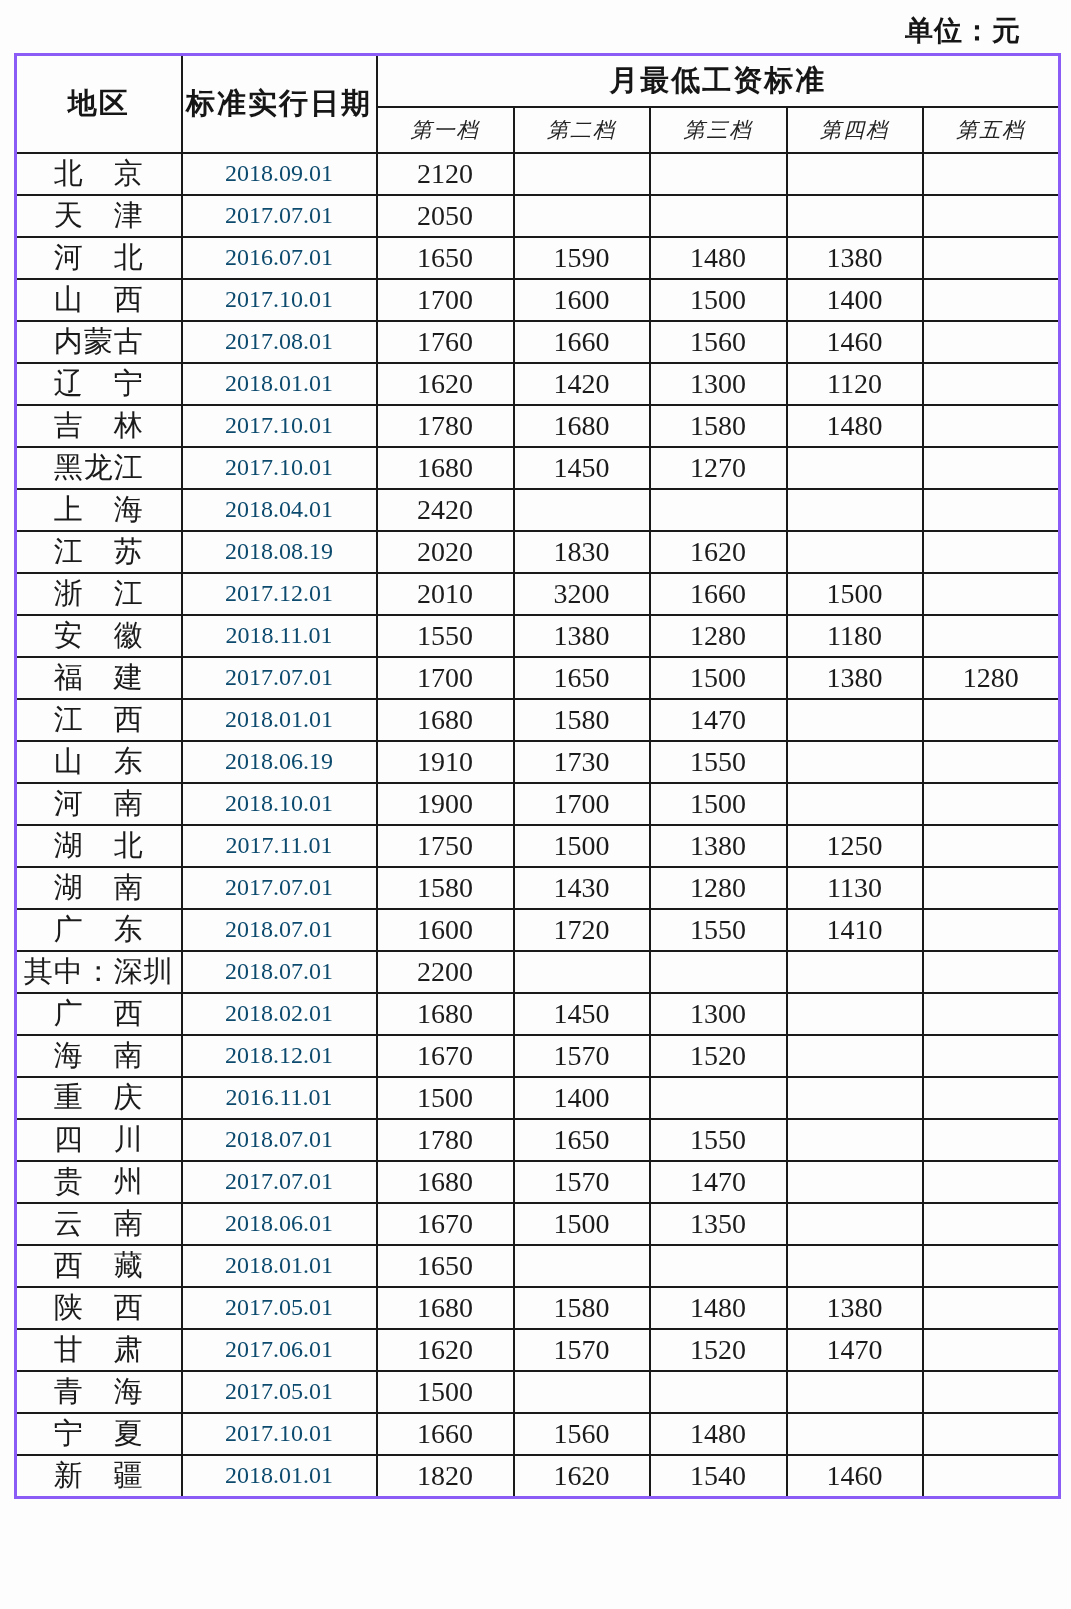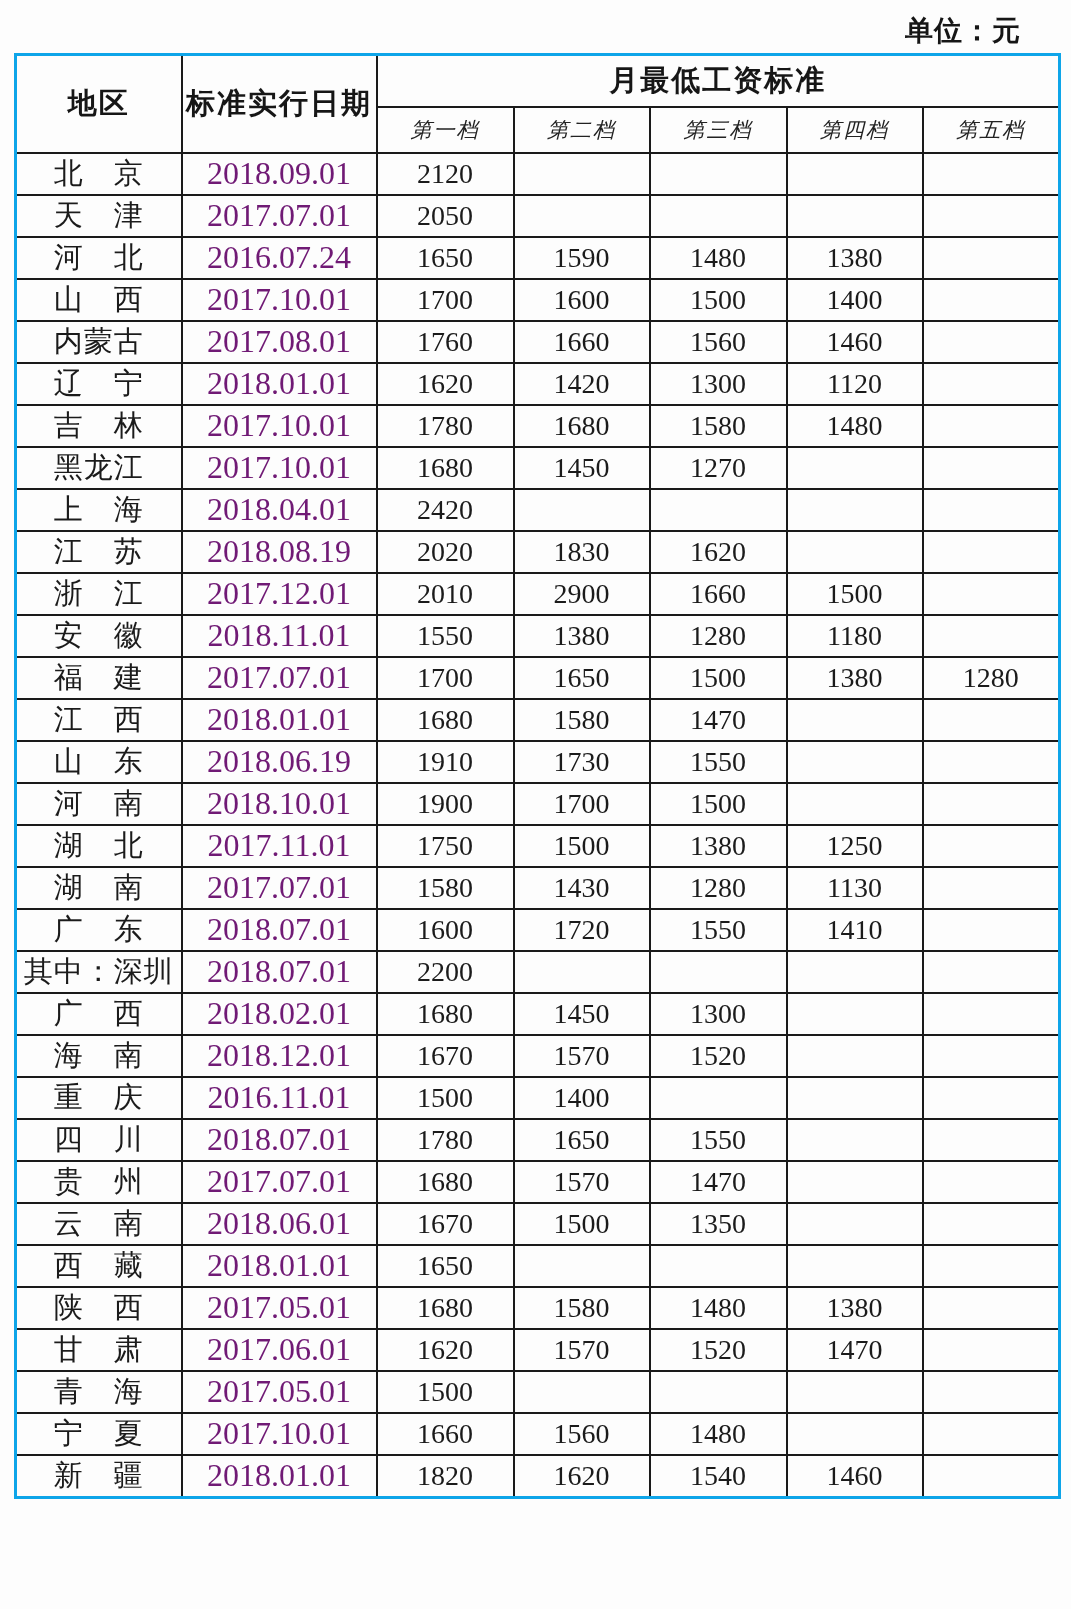--- a/index.html
+++ b/index.html
@@ -36,21 +36,21 @@
     background: transparent;
   }
   table.wage th, table.wage td {
     border: 2px solid #1a1a1a;
     text-align: center;
     vertical-align: middle;
     padding: 0;
     overflow: hidden;
     white-space: nowrap;
   }
-  table.wage { border: 3px solid #0ea5e9; }
+  table.wage { border: 3px solid #8b5cf6; }
   th.h-main {
     font-family: "Liberation Sans", "DejaVu Sans", sans-serif;
     font-weight: 600;
     font-size: 29px;
     letter-spacing: 2px;
     color: #161616;
   }
   tr.h-row1 { height: 52px; }
   tr.h-row2 { height: 46px; }
   th.h-tier {
@@ -60,22 +60,22 @@
     letter-spacing: 2px;
     color: #222;
   }
   tbody tr { height: 36px; }
   td.region-cell {
     font-size: 29px;
     color: #1b1b1b;
     letter-spacing: 1px;
   }
   td.date-cell {
-    font-size: 32px;
-    color: #701a75;
+    font-size: 24px;
+    color: #0c4a6e;
   }
   td.tier-cell {
     font-size: 28px;
     color: #1b1b1b;
   }
 </style>
 </head>
 <body>
 
 <div class="page">
@@ -120,21 +120,21 @@
           <td class="region-cell">天　津</td>
           <td class="date-cell">2017.07.01</td>
           <td class="tier-cell">2050</td>
           <td class="tier-cell"></td>
           <td class="tier-cell"></td>
           <td class="tier-cell"></td>
           <td class="tier-cell"></td>
         </tr>
         <tr>
           <td class="region-cell">河　北</td>
-          <td class="date-cell">2016.07.24</td>
+          <td class="date-cell">2016.07.01</td>
           <td class="tier-cell">1650</td>
           <td class="tier-cell">1590</td>
           <td class="tier-cell">1480</td>
           <td class="tier-cell">1380</td>
           <td class="tier-cell"></td>
         </tr>
         <tr>
           <td class="region-cell">山　西</td>
           <td class="date-cell">2017.10.01</td>
           <td class="tier-cell">1700</td>
@@ -194,21 +194,21 @@
           <td class="tier-cell">2020</td>
           <td class="tier-cell">1830</td>
           <td class="tier-cell">1620</td>
           <td class="tier-cell"></td>
           <td class="tier-cell"></td>
         </tr>
         <tr>
           <td class="region-cell">浙　江</td>
           <td class="date-cell">2017.12.01</td>
           <td class="tier-cell">2010</td>
-          <td class="tier-cell">2900</td>
+          <td class="tier-cell">3200</td>
           <td class="tier-cell">1660</td>
           <td class="tier-cell">1500</td>
           <td class="tier-cell"></td>
         </tr>
         <tr>
           <td class="region-cell">安　徽</td>
           <td class="date-cell">2018.11.01</td>
           <td class="tier-cell">1550</td>
           <td class="tier-cell">1380</td>
           <td class="tier-cell">1280</td>

